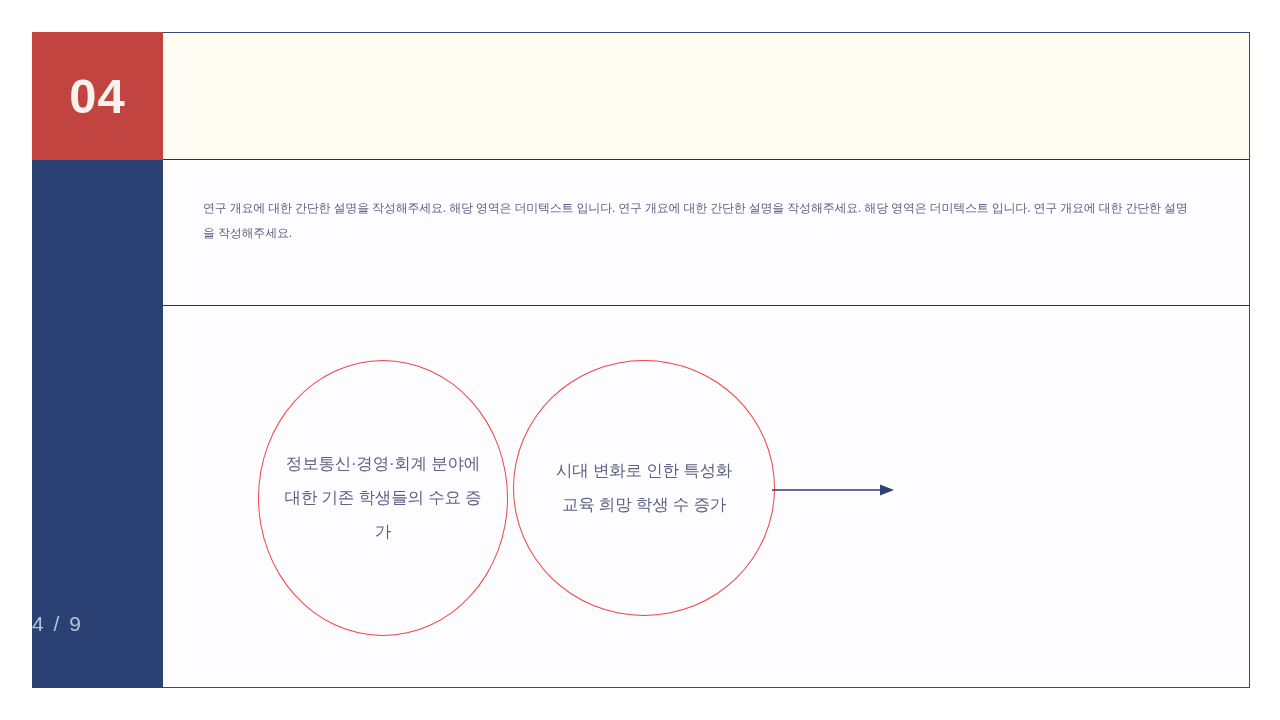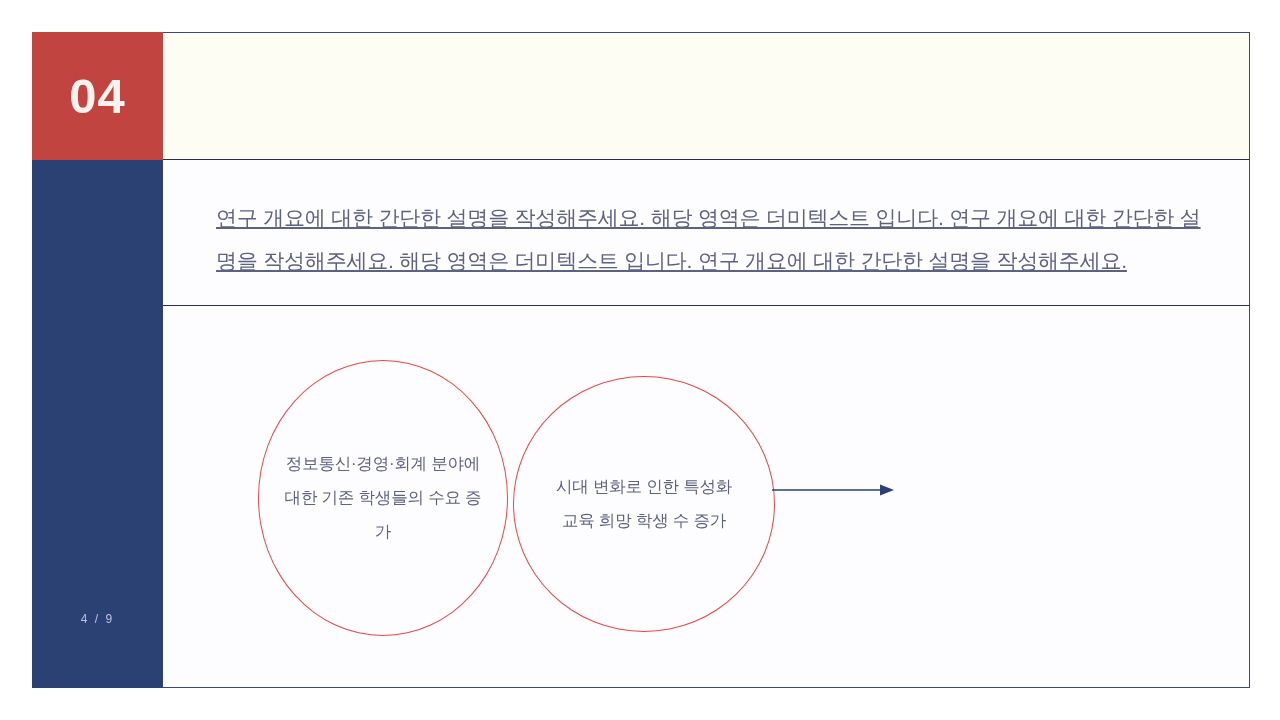--- a/index.html
+++ b/index.html
@@ -28,22 +28,22 @@
     top: 160px;
     width: 131px;
     height: 528px;
     background: #2c4173;
   }
   .page-number {
     position: absolute;
     left: 32px;
     top: 612px;
     width: 131px;
-    text-align: center;
-    font-size: 12px;
+    text-align: left;
+    font-size: 21px;
     letter-spacing: 2px;
     color: #b9c2d8;
     font-family: "Liberation Sans", "DejaVu Sans", sans-serif;
   }
 
   
   .number-box {
     position: absolute;
     left: 32px;
     top: 32px;
@@ -99,28 +99,27 @@
     top: 160px;
     width: 1087px;
     height: 146px;
     background: #fdfcfe;
     border-right: 1px solid #3b4a72;
     border-bottom: 1px solid #2b2f45;
     box-sizing: border-box;
   }
   .desc-text {
     position: absolute;
-    left: 216px;
+    left: 203px;
     top: 196px;
     width: 990px;
-    font-size: 21px;
+    font-size: 12px;
     line-height: 2.05;
     color: #5d6182;
     letter-spacing: -0.2px;
-    text-decoration: underline;
   }
 
   
   .main-band {
     position: absolute;
     left: 163px;
     top: 306px;
     width: 1087px;
     height: 382px;
     background: #fdfcfe;
@@ -151,21 +150,21 @@
   }
   #circle-a {
     left: 258px;
     top: 360px;
     width: 250px;
     height: 276px;
   }
   #circle-a .label { width: 210px; }
   #circle-b {
     left: 513px;
-    top: 376px;
+    top: 360px;
     width: 262px;
     height: 256px;
   }
   #circle-b .label { width: 190px; }
 
   .circle-filled {
     left: 885px;
     top: 352px;
     width: 276px;
     height: 276px;

